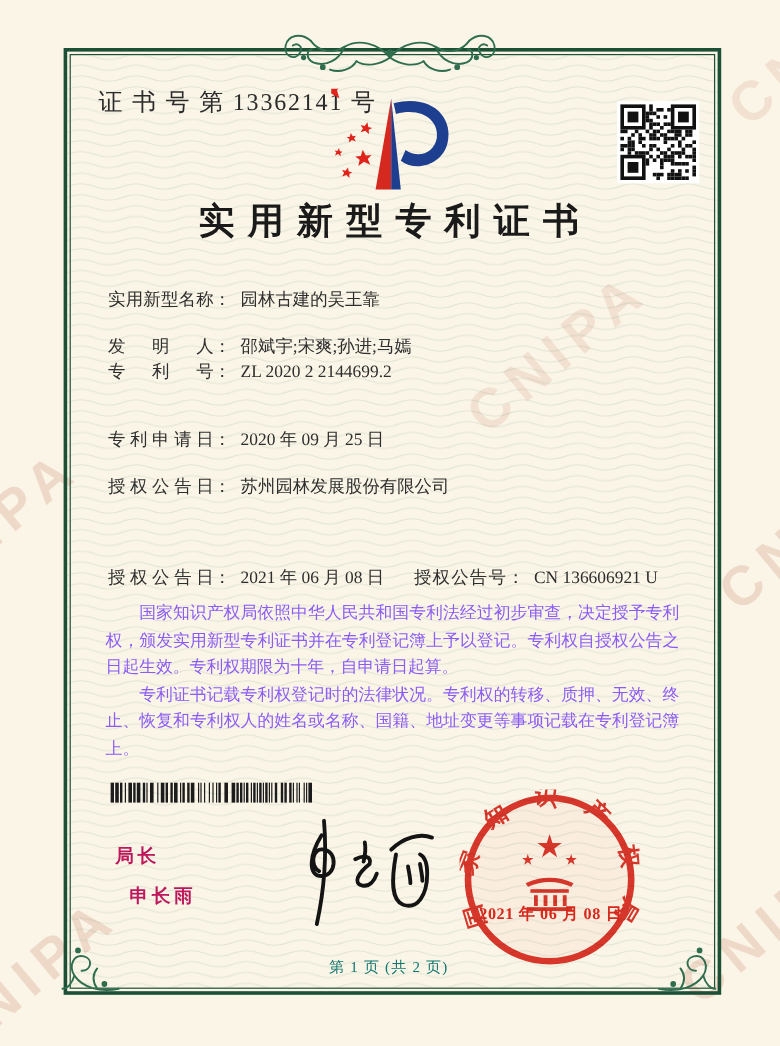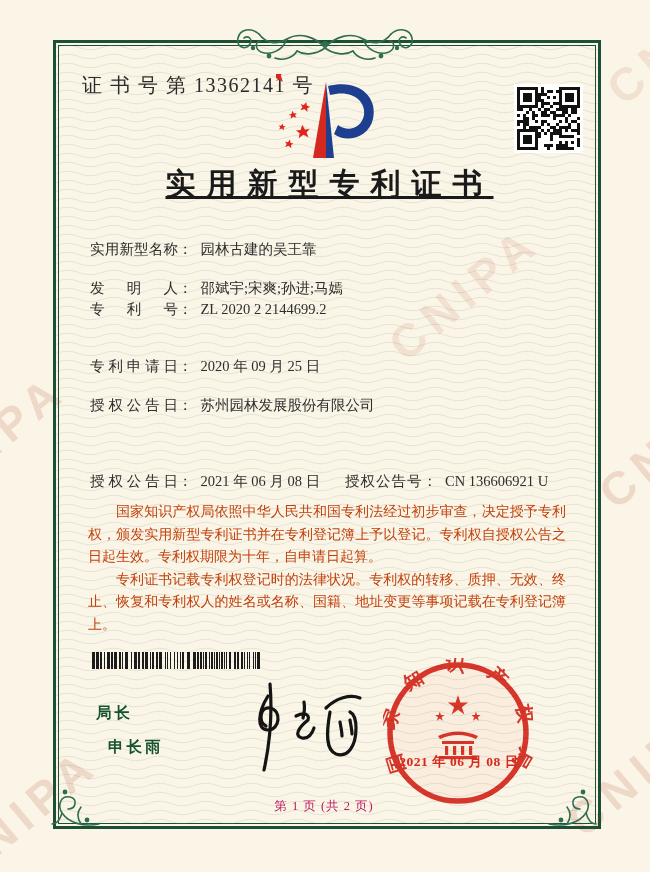--- a/index.html
+++ b/index.html
@@ -11,33 +11,33 @@
       transform-origin:left top;white-space:nowrap;z-index:0;}
   .wm.light{color:rgba(213,160,138,.24);}
   
   .frame{position:absolute;left:53px;top:40px;width:542px;height:783px;border:3px solid #1c4f36;z-index:1;}
   .frame-inner{position:absolute;inset:2px;border:1px solid #1c4f36;}
   .waves{position:absolute;inset:0;z-index:0;}
   
   .abs{position:absolute;z-index:2;}
   .cert-no{left:82px;top:72px;font-size:20px;letter-spacing:1.5px;}
   .title{left:53px;top:164px;width:542px;text-align:center;font-size:30px;font-weight:bold;
-         letter-spacing:11px;text-indent:11px;color:#1a1a1a;text-decoration:underline;}
+         letter-spacing:11px;text-indent:11px;color:#1a1a1a;}
   .row{position:absolute;left:90px;font-size:14.5px;white-space:nowrap;z-index:2;color:#2e2e2e;}
   .lbl{display:inline-block;width:88px;text-align:justify;text-align-last:justify;}
   .val{margin-left:8px;}
   .pair2{position:absolute;left:255px;top:0;white-space:nowrap;}
   .pair2 .lbl2{letter-spacing:1px;}
-  .paras{left:88px;top:501px;width:478px;font-size:14px;line-height:22.5px;text-align:justify;color:#c2410c;}
+  .paras{left:88px;top:501px;width:478px;font-size:14px;line-height:22.5px;text-align:justify;color:#8b5cf6;}
   .paras p{margin:0;text-indent:2em;}
   .signer{font-family:"Liberation Sans","DejaVu Sans",sans-serif;font-weight:bold;font-size:15.5px;
-          letter-spacing:3px;color:#14532d;}
+          letter-spacing:3px;color:#be185d;}
   .signer-title{left:96px;top:703px;}
   .signer-name{left:108px;top:737px;text-align:center;}
-  .footer{left:53px;top:798px;width:542px;text-align:center;font-size:12.5px;letter-spacing:1px;color:#be185d;}
+  .footer{left:53px;top:798px;width:542px;text-align:center;font-size:12.5px;letter-spacing:1px;color:#0f766e;}
   .seal-wrap{left:383px;top:658px;width:150px;height:150px;z-index:3;opacity:.92;mix-blend-mode:multiply;}
   .seal-date{left:388px;top:753px;width:142px;text-align:center;font-size:13.5px;font-weight:bold;
              color:#d7281c;white-space:nowrap;z-index:4;letter-spacing:.5px;}
   svg{display:block;}
 </style>
 </head>
 <body>
 
 <div class="page">
 

